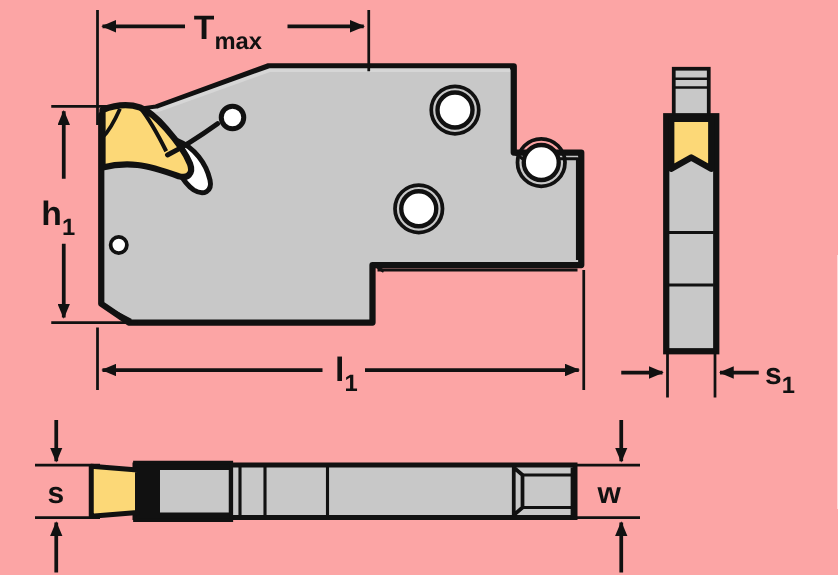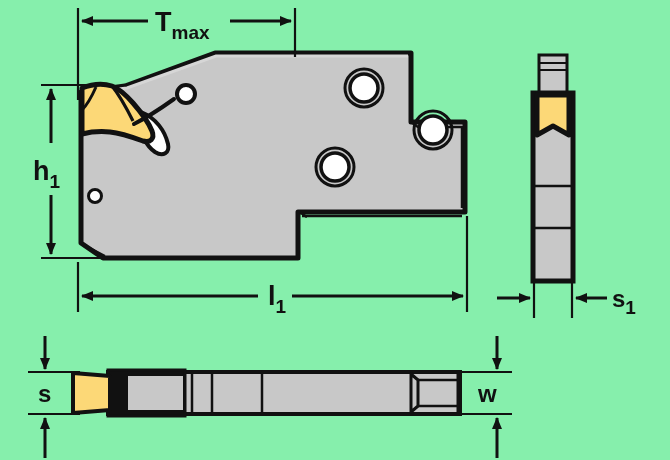--- a/index.html
+++ b/index.html
@@ -7,21 +7,21 @@
     padding: 0;
     background: #ffffff;
   }
   body {
     font-family: "Liberation Sans", sans-serif;
   }
   #drawing-root {
     position: relative;
     width: 670px;
     height: 460px;
-    background: #86efac;
+    background: #fca5a5;
     overflow: hidden;
   }
   #drawing-svg {
     display: block;
     width: 670px;
     height: 460px;
   }
   .dim-label {
     font-family: "Liberation Sans", sans-serif;
     font-weight: 700;

